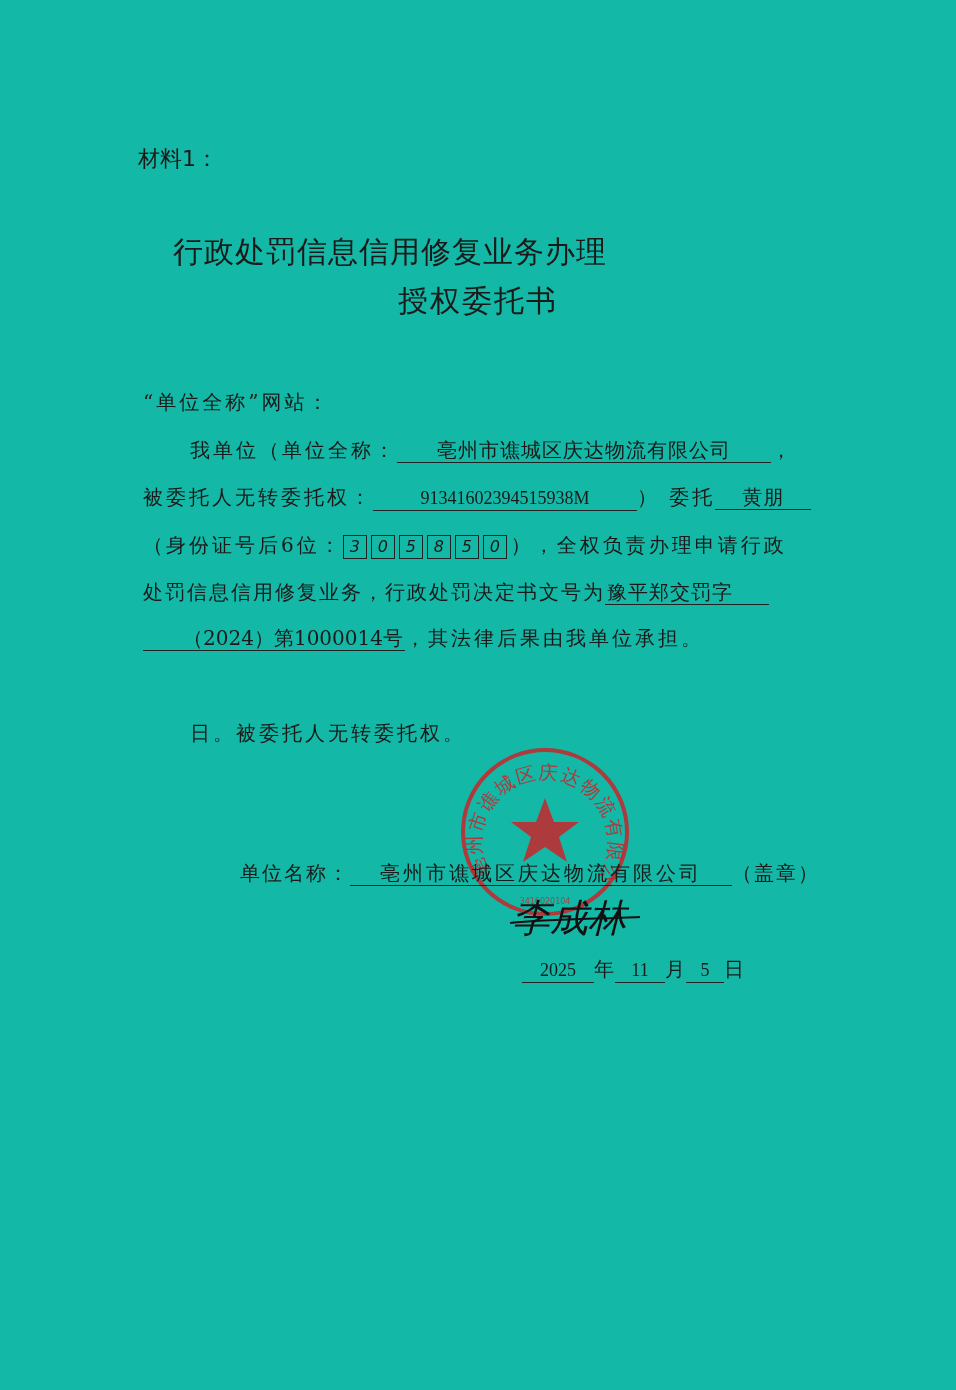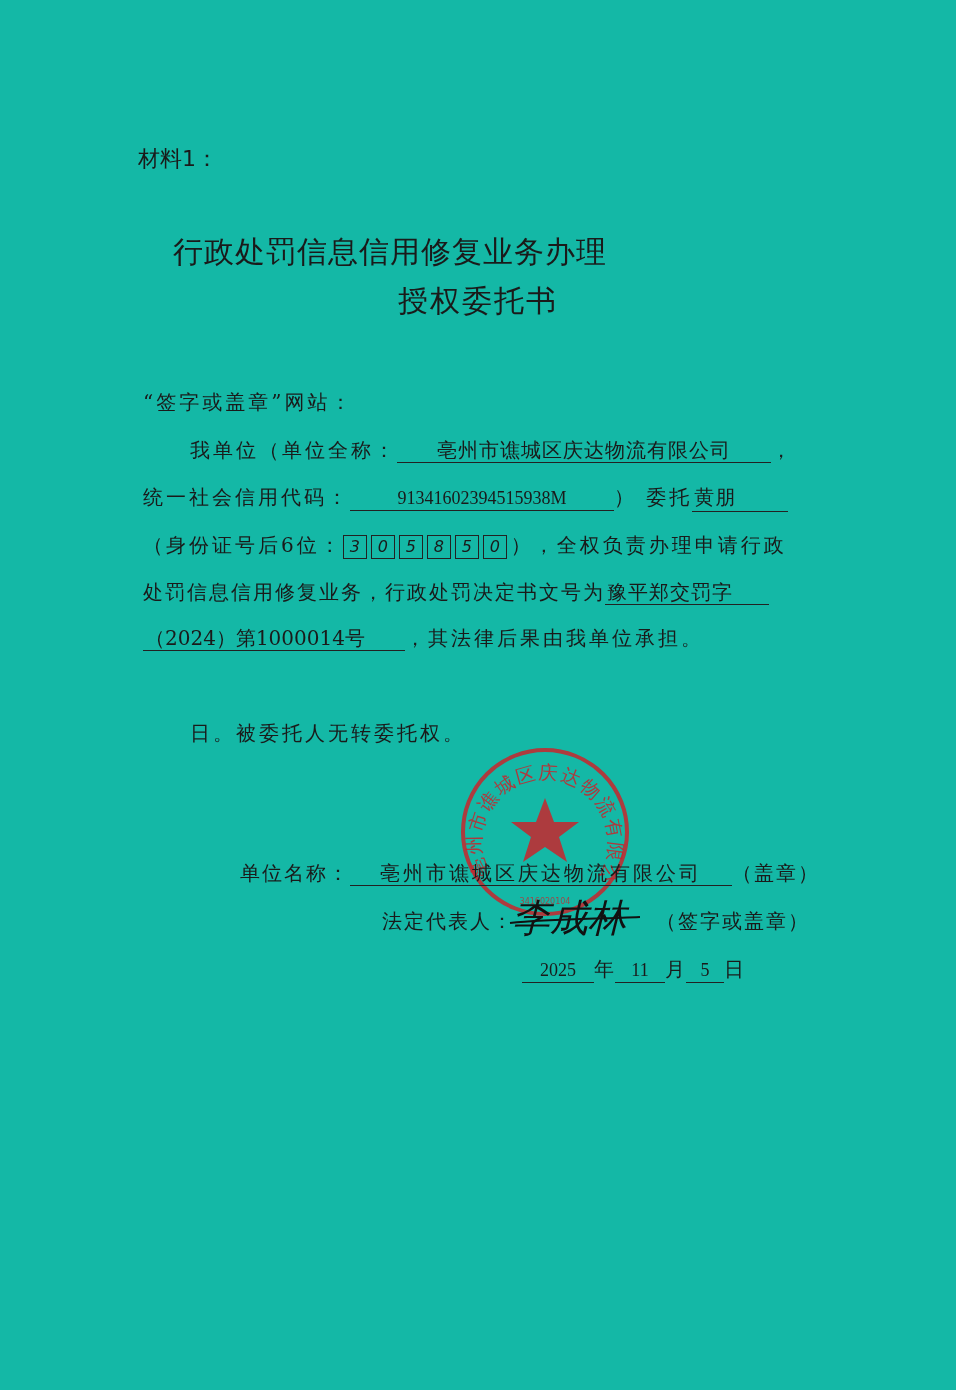--- a/index.html
+++ b/index.html
@@ -24,40 +24,40 @@
 </head>
 <body>
 
 <div class="page">
 
   <div class="abs label-top">材料1：</div>
 
   <div class="abs title1">行政处罚信息信用修复业务办理</div>
   <div class="abs title2">授权委托书</div>
 
-  <div class="abs line" style="left:143px; top:388px;">“签字或盖章”网站：</div>
+  <div class="abs line" style="left:143px; top:388px;">“单位全称”网站：</div>
 
   <div class="abs line" style="left:190px; top:436px;">
     <span>我单位（单位全称：</span><span class="u" style="width:370px;">亳州市谯城区庆达物流有限公司</span><span>，</span>
   </div>
 
   <div class="abs line" style="left:143px; top:483px;">
-    <span>统一社会信用代码：</span><span class="u num" style="width:260px;">91341602394515938M</span><span>）  委托</span><span class="u" style="width:92px; text-align:left;font-family:Liberation Mono, monospace;">黄朋</span>
+    <span>被委托人无转委托权：</span><span class="u num" style="width:260px;">91341602394515938M</span><span>）  委托</span><span class="u" style="width:92px; text-align:center;">黄朋</span>
   </div>
 
   <div class="abs line" style="left:143px; top:531px;">
     <span>（身份证号后6位：</span><span class="box">3</span><span class="box">0</span><span class="box">5</span><span class="box">8</span><span class="box">5</span><span class="box">0</span><span>），全权负责办理申请行政</span>
   </div>
 
   <div class="abs line" style="left:143px; top:578px; letter-spacing:2px;">
     <span>处罚信息信用修复业务，行政处罚决定书文号为</span><span class="u" style="width:160px; text-align:left;">豫平郑交罚字</span>
   </div>
 
   <div class="abs line" style="left:143px; top:624px;">
-    <span class="u" style="width:258px; text-align:left; letter-spacing:0;">（2024）第1000014号</span><span>，其法律后果由我单位承担。</span>
+    <span class="u" style="width:258px; text-align:right; letter-spacing:0;">（2024）第1000014号</span><span>，其法律后果由我单位承担。</span>
   </div>
 
 
   <div class="abs line" style="left:190px; top:719px;">日。被委托人无转委托权。</div>
 
   <svg class="stamp" viewBox="0 0 172 172">
     <defs>
       <path id="arcText" d="M 30 128 A 64 64 0 1 1 142 128"></path>
     </defs>
     <circle cx="86" cy="86" r="82" fill="none" stroke="#c8242b" stroke-width="4" opacity="0.85"></circle>
@@ -65,23 +65,20 @@
       <textPath href="#arcText" startOffset="0">亳州市谯城区庆达物流有限公司</textPath>
     </text>
     <polygon points="86,52 95,76 120,76 100,91 108,116 86,101 64,116 72,91 52,76 77,76" fill="#c8242b" opacity="0.85"></polygon>
     <text x="86" y="158" text-anchor="middle" font-size="8" fill="#c8242b" opacity="0.75" font-family="DejaVu Sans, sans-serif">3416020104</text>
   </svg>
 
   <div class="abs line" style="left:240px; top:859px; letter-spacing:2px;">
     <span>单位名称：</span><span class="u" style="width:378px; letter-spacing:3px;">亳州市谯城区庆达物流有限公司</span><span>（盖章）</span>
   </div>
 
-  <div class="abs line" style="left:382px; top:907px; letter-spacing:2px;">
-    <span>法定代表人：</span><span class="u" style="width:138px; border-bottom-color:transparent;"></span><span>（签字或盖章）</span>
-  </div>
 
   <svg class="sign" viewBox="0 0 140 48">
     <text x="4" y="38" font-size="38" font-style="italic" fill="#111" font-family="DejaVu Serif, serif">李成林</text>
     <path d="M2 30 C 40 26, 90 26, 132 24" stroke="#111" stroke-width="2" fill="none"></path>
   </svg>
 
   <div class="abs line" style="left:522px; top:955px; letter-spacing:1px;">
     <span class="u num" style="width:68px;">2025</span><span>年</span><span class="u num" style="width:46px;">11</span><span>月</span><span class="u num" style="width:34px;">5</span><span>日</span>
   </div>
 

